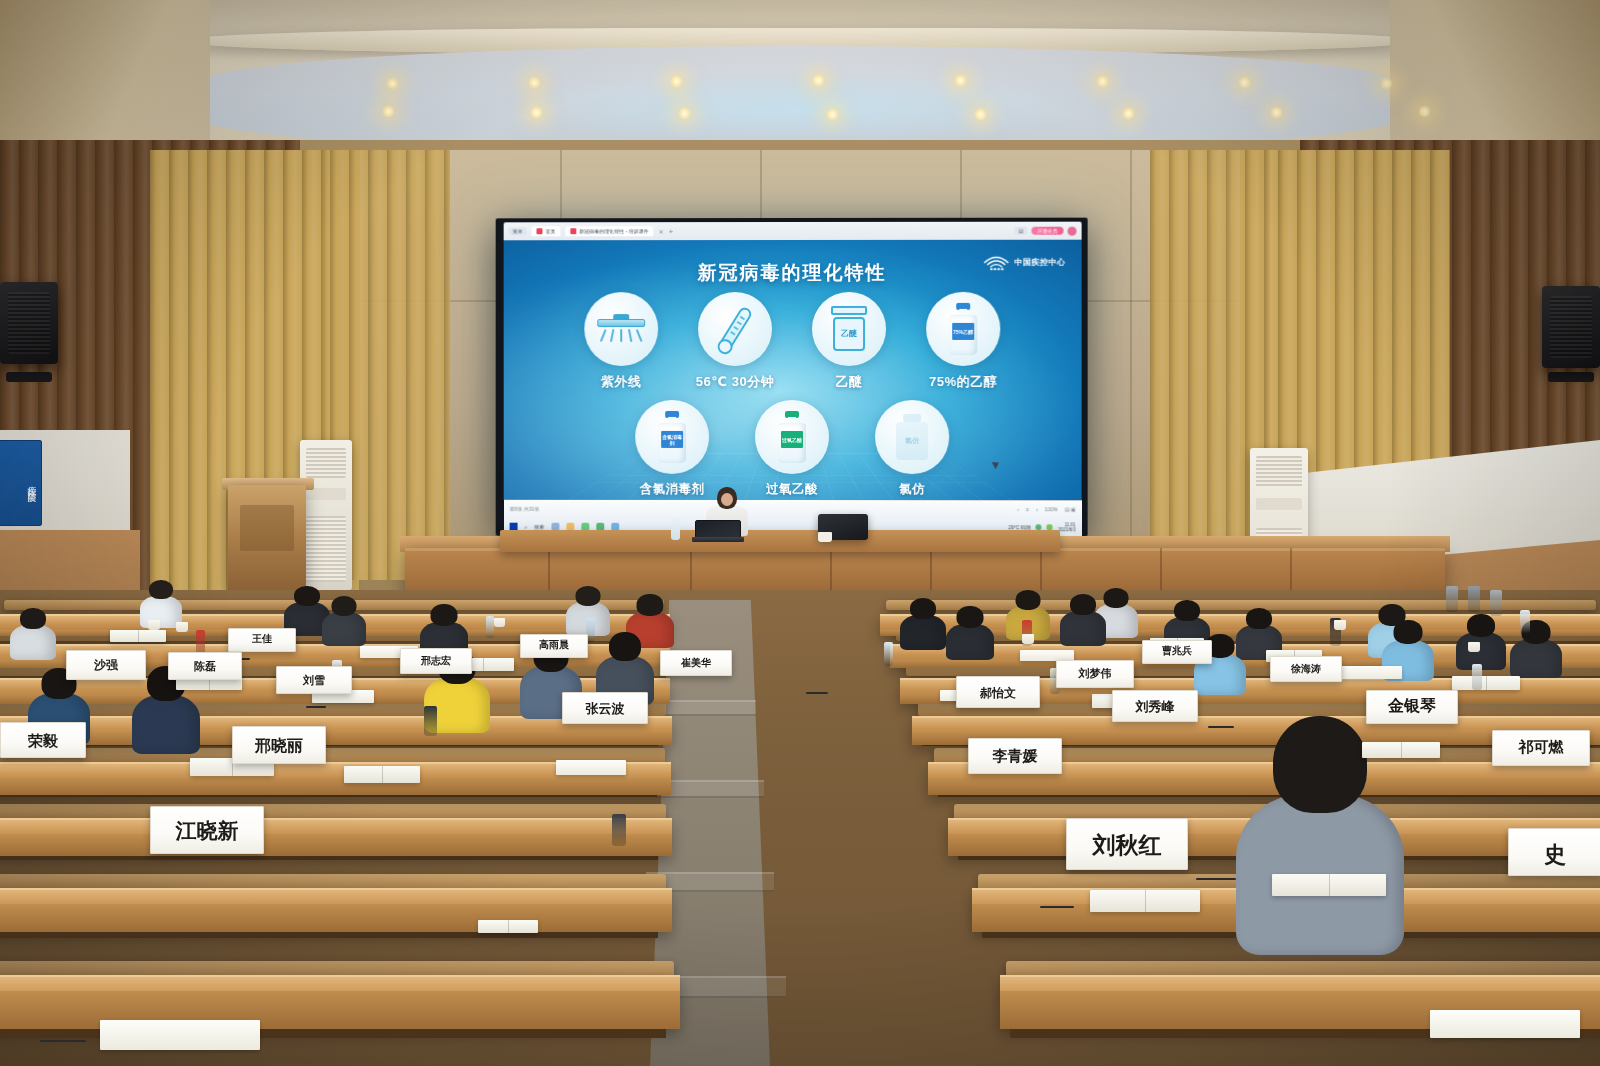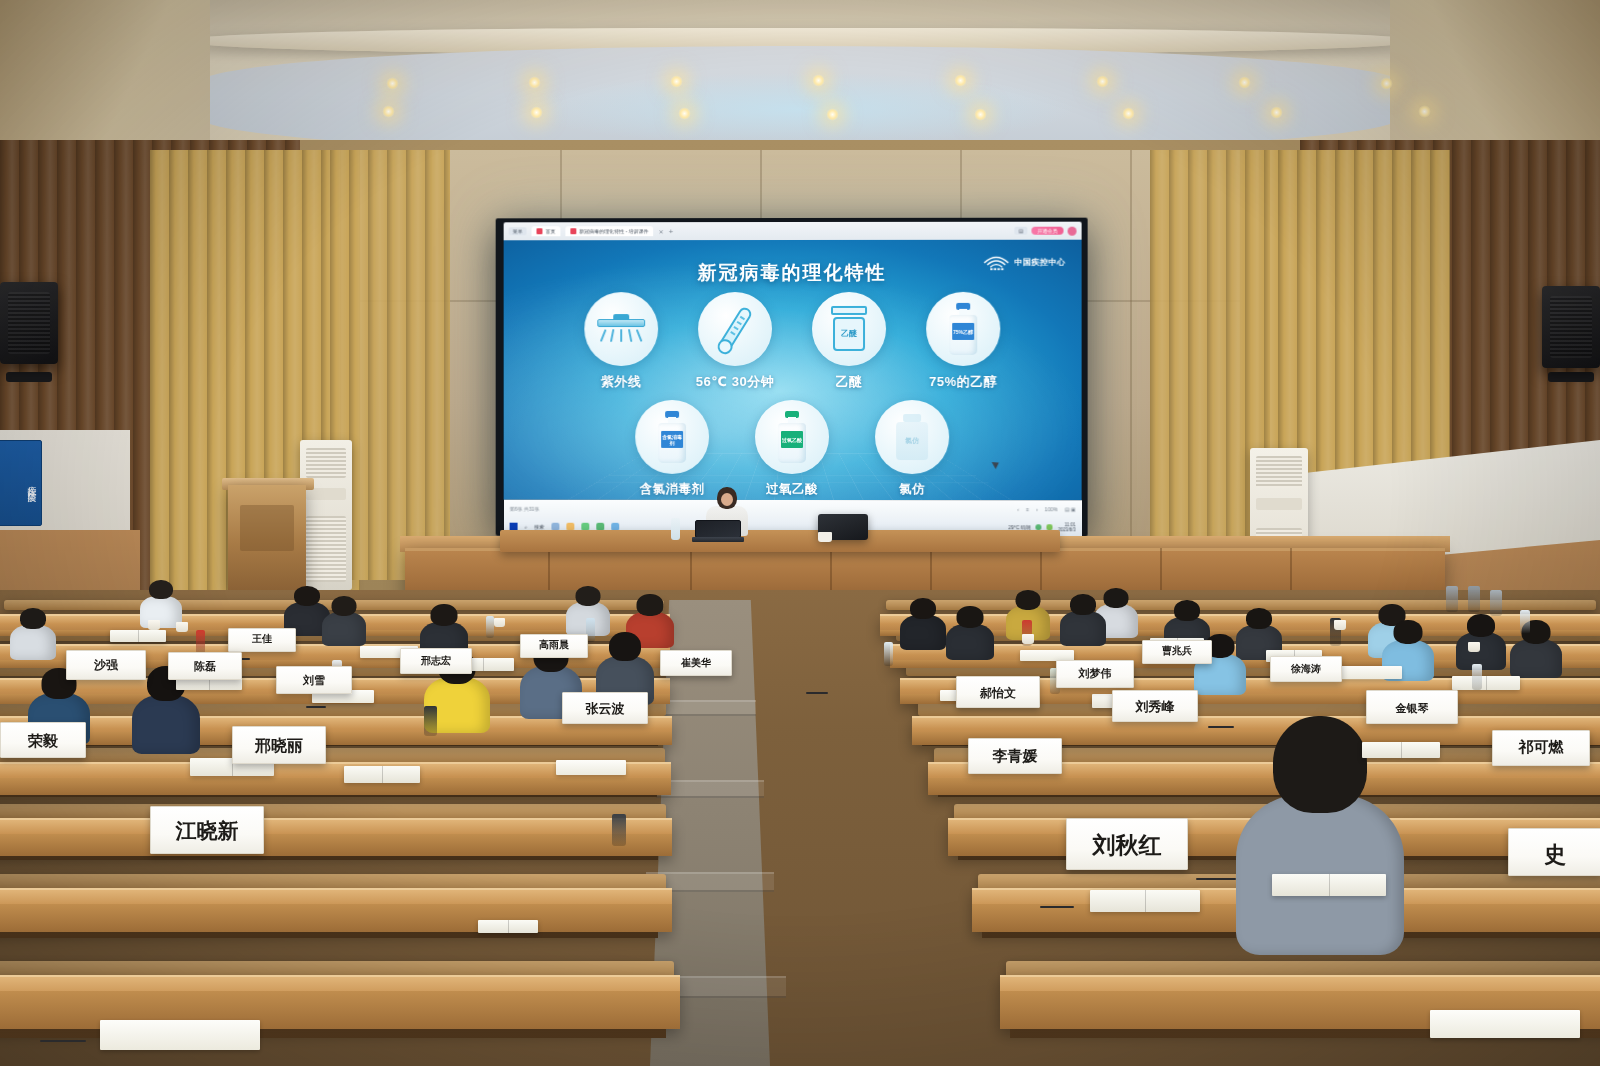--- a/index.html
+++ b/index.html
@@ -1036,21 +1036,21 @@
       <div class="placard" style="left: 1112px; top: 690px; width: 84px; height: 30px; z-index: 293;">
         <span class="hdr"></span>
         <span class="nm" style="font-size: 13px;">刘秀峰</span>
       </div>
       <div class="placard" style="left: 1066px; top: 818px; width: 120px; height: 50px; z-index: 325; align-items: flex-end;">
         <span class="hdr"></span>
         <span class="nm" style="font-size: 23px;">刘秋红</span>
       </div>
       <div class="placard" style="left: 1366px; top: 690px; width: 90px; height: 32px; z-index: 293;">
         <span class="hdr"></span>
-        <span class="nm" style="font-size: 11px;">金银琴</span>
+        <span class="nm" style="font-size: 16px;">金银琴</span>
       </div>
       <div class="placard" style="left: 1492px; top: 730px; width: 96px; height: 34px; z-index: 303;">
         <span class="hdr"></span>
         <span class="nm" style="font-size: 15px;">祁可燃</span>
       </div>
       <div class="placard" style="left: 1508px; top: 828px; width: 92px; height: 46px; z-index: 327;">
         <span class="hdr"></span>
         <span class="nm" style="font-size: 22px;">史</span>
       </div>
       <div class="placard" style="left: 1142px; top: 640px; width: 68px; height: 22px; z-index: 280;">

